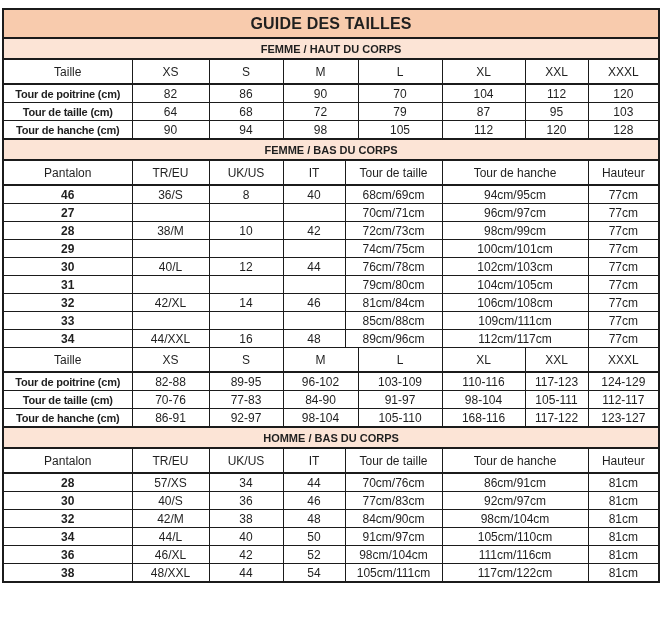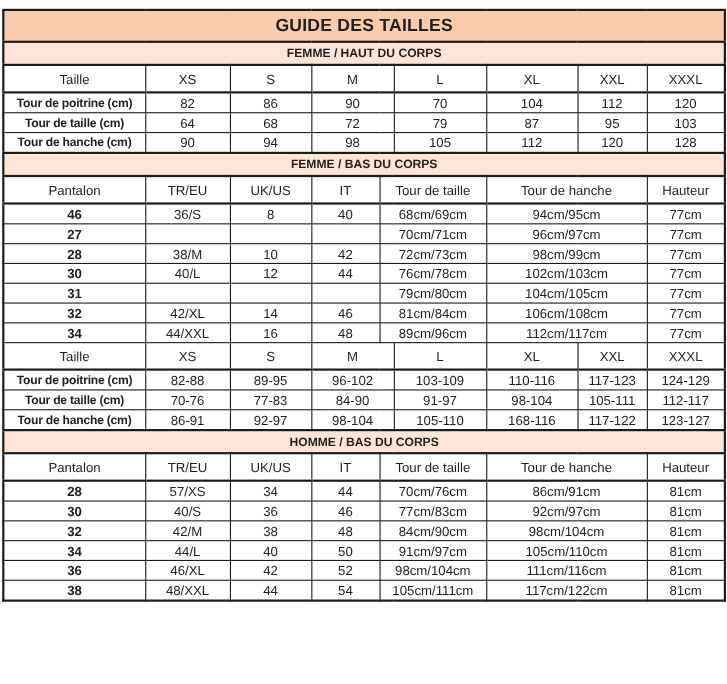--- a/index.html
+++ b/index.html
@@ -153,20 +153,29 @@
         <tr>
           <td colspan="1" class="lbl">28</td>
           <td colspan="1">38/M</td>
           <td colspan="1">10</td>
           <td colspan="1">42</td>
           <td colspan="2">72cm/73cm</td>
           <td colspan="2">98cm/99cm</td>
           <td colspan="1">77cm</td>
         </tr>
         <tr>
+          <td colspan="1" class="lbl">29</td>
+          <td colspan="1"></td>
+          <td colspan="1"></td>
+          <td colspan="1"></td>
+          <td colspan="2">74cm/75cm</td>
+          <td colspan="2">100cm/101cm</td>
+          <td colspan="1">77cm</td>
+        </tr>
+        <tr>
           <td colspan="1" class="lbl">30</td>
           <td colspan="1">40/L</td>
           <td colspan="1">12</td>
           <td colspan="1">44</td>
           <td colspan="2">76cm/78cm</td>
           <td colspan="2">102cm/103cm</td>
           <td colspan="1">77cm</td>
         </tr>
         <tr>
           <td colspan="1" class="lbl">31</td>
@@ -177,20 +186,29 @@
           <td colspan="2">104cm/105cm</td>
           <td colspan="1">77cm</td>
         </tr>
         <tr>
           <td colspan="1" class="lbl">32</td>
           <td colspan="1">42/XL</td>
           <td colspan="1">14</td>
           <td colspan="1">46</td>
           <td colspan="2">81cm/84cm</td>
           <td colspan="2">106cm/108cm</td>
+          <td colspan="1">77cm</td>
+        </tr>
+        <tr>
+          <td colspan="1" class="lbl">33</td>
+          <td colspan="1"></td>
+          <td colspan="1"></td>
+          <td colspan="1"></td>
+          <td colspan="2">85cm/88cm</td>
+          <td colspan="2">109cm/111cm</td>
           <td colspan="1">77cm</td>
         </tr>
         <tr>
           <td colspan="1" class="lbl">34</td>
           <td colspan="1">44/XXL</td>
           <td colspan="1">16</td>
           <td colspan="1">48</td>
           <td colspan="2">89cm/96cm</td>
           <td colspan="2">112cm/117cm</td>
           <td colspan="1">77cm</td>

